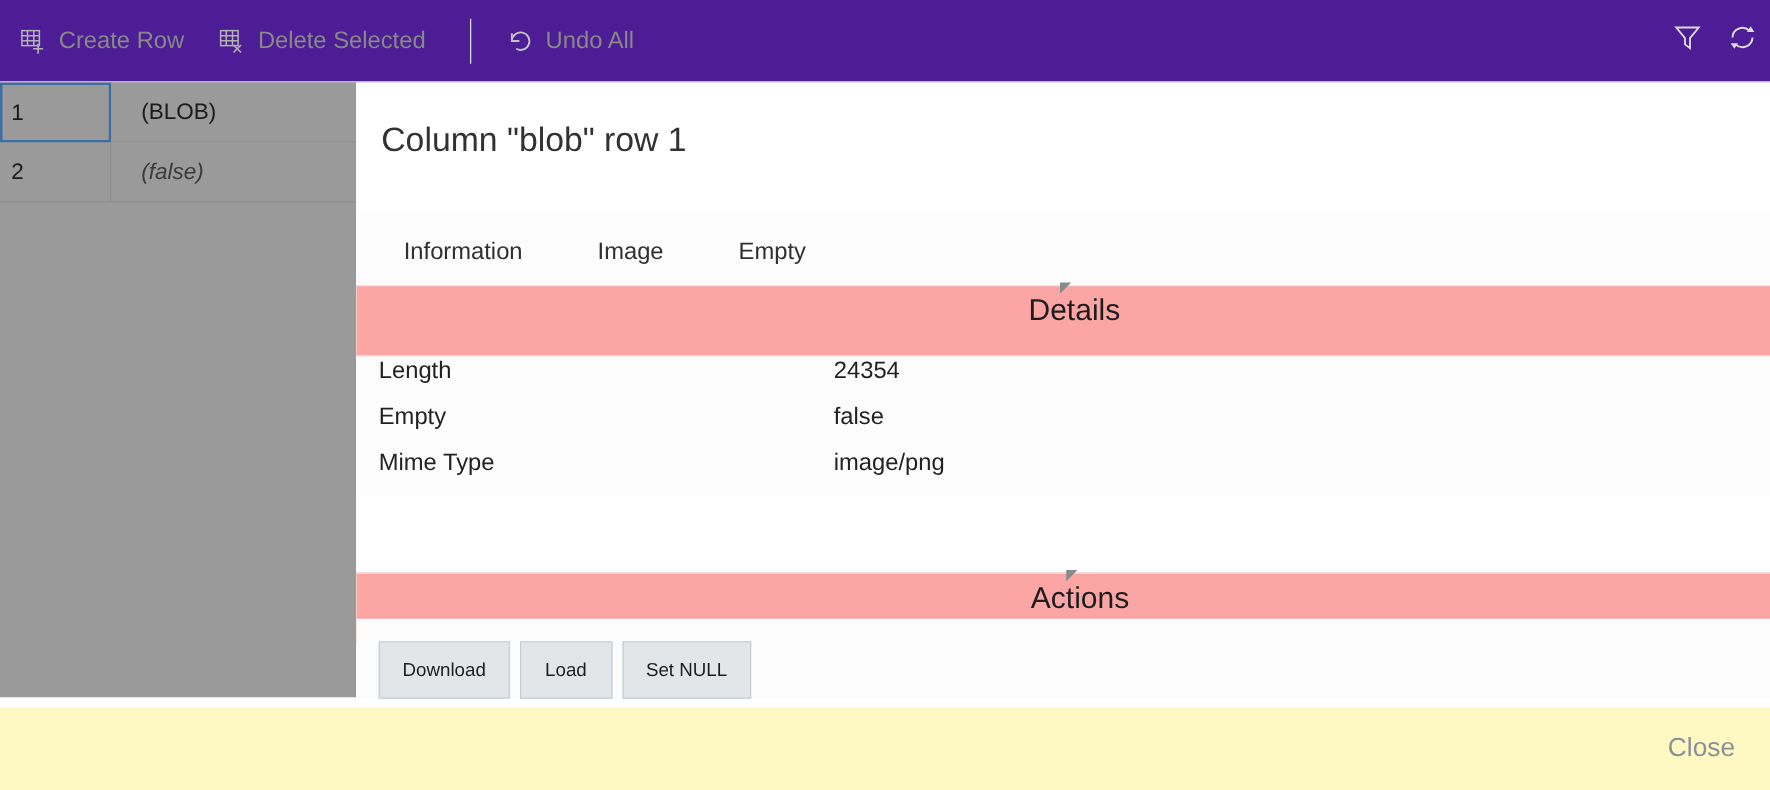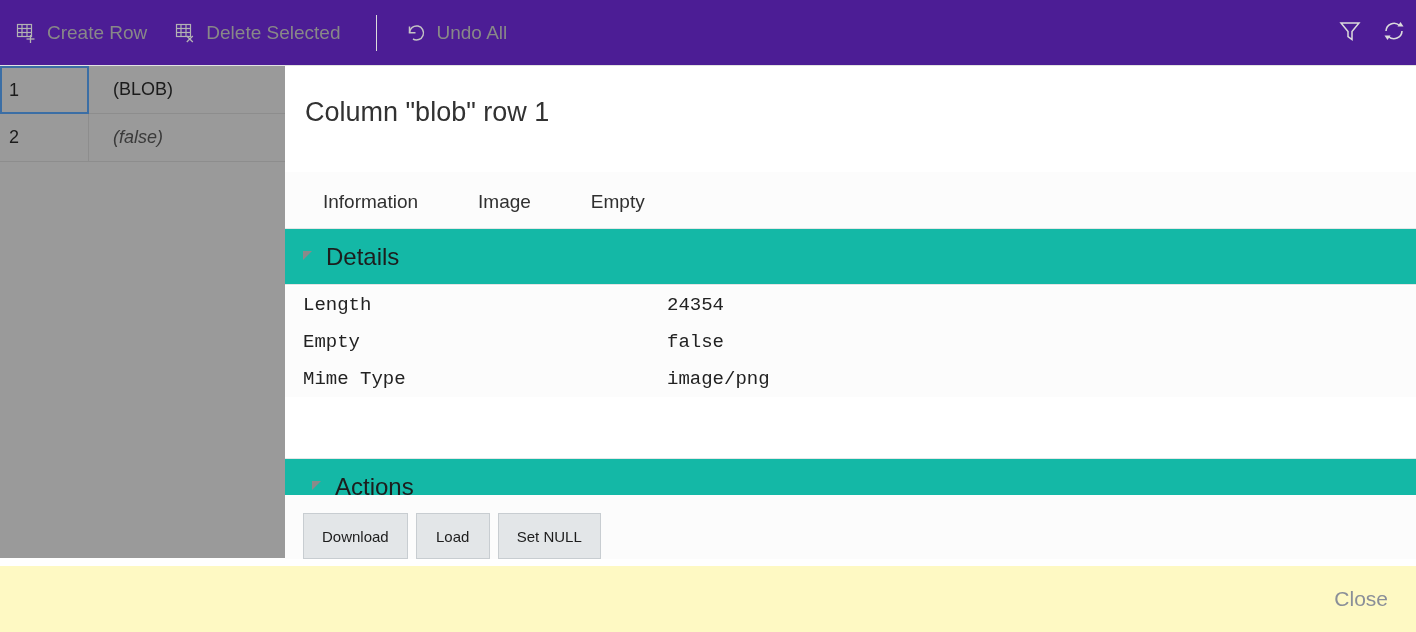--- a/index.html
+++ b/index.html
@@ -145,26 +145,27 @@
     height: 3px;
     background: #0078d4;
   }
 
   
   .section-band {
     position: absolute;
     left: 0;
     width: 1131px;
     height: 57px;
-    background: #14b8a6;
+    background: #fca5a5;
     border-top: 1px solid #e6e6e6;
     border-bottom: 1px solid #e4e4e4;
     display: flex;
     align-items: center;
     padding-left: 18px;
+    flex-direction: column;
   }
   #band-details { top: 162px; }
   #band-actions { top: 392px; padding-left: 27px; }
   .sect-caret {
     width: 0; height: 0;
     border-left: 9px solid #8a8a8a;
     border-bottom: 9px solid transparent;
     margin-right: 14px;
     margin-top: -3px;
   }
@@ -176,25 +177,24 @@
   
   #details-body {
     position: absolute;
     left: 0; top: 220px;
     width: 1131px;
     background: #fcfcfc;
   }
   .kv-row {
     display: flex;
     height: 37px;
-    align-items: center;
+    align-items: flex-start;
     padding-left: 18px;
     font-size: 19px;
     color: #222222;
-    font-family: Liberation Mono, monospace;
   }
   .kv-key { width: 364px; }
   .kv-val { }
 
   
   #actions-body {
     position: absolute;
     left: 0; top: 429px;
     width: 1131px;
     background: #fcfcfc;

